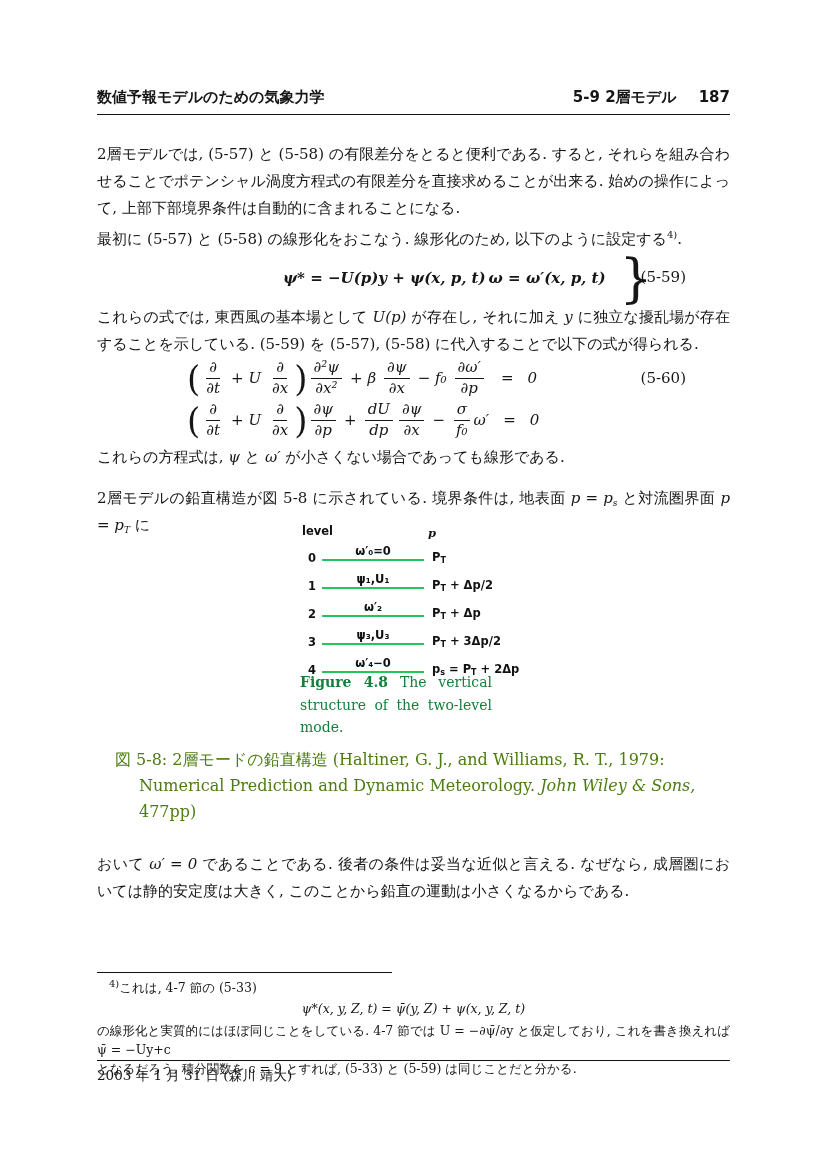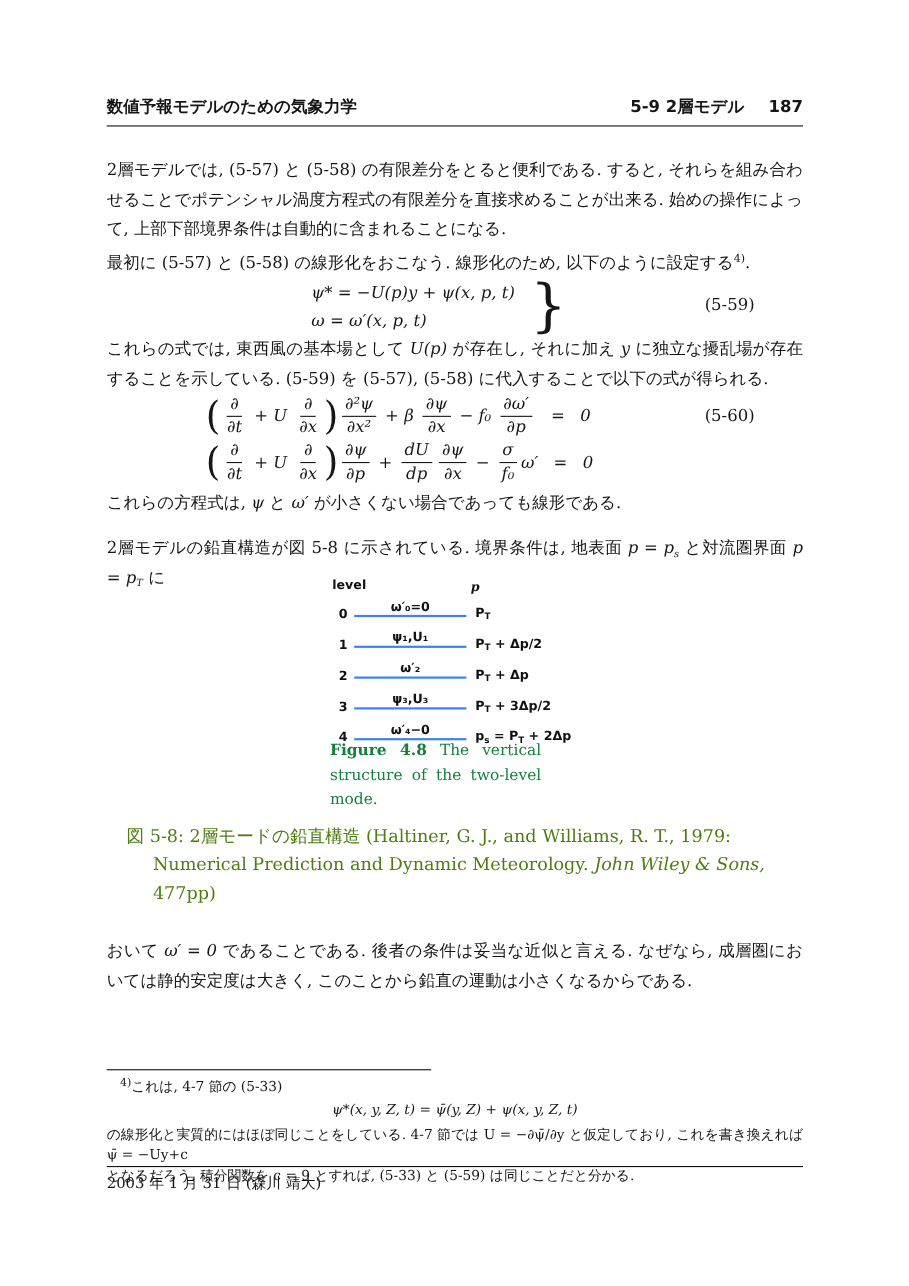--- a/index.html
+++ b/index.html
@@ -25,32 +25,32 @@
 
   
   .eqrow{display:flex;align-items:center;font-size:15px;}
   .eqnum{position:absolute;right:44px;top:50%;transform:translateY(-50%);font-size:15px;font-style:normal;}
   .frac{display:inline-flex;flex-direction:column;align-items:center;font-style:italic;
         line-height:1.15;margin:0 3px;font-size:15px;}
   .frac .num{padding:0 3px 1px 3px;border-bottom:1.2px solid #161616;}
   .frac .den{padding:1px 3px 0 3px;}
   .op{font-style:italic;margin:0 5px;white-space:nowrap;}
   .big-paren{font-size:34px;font-weight:200;line-height:1;font-style:normal;transform:scaleY(1.05);}
-  .eq59-lines{display:flex;flex-direction:column;gap:3px;font-style:italic;font-size:15px;line-height:22px;}
+  .eq59-lines{display:flex;flex-direction:row;gap:3px;font-style:italic;font-size:15px;line-height:22px;font-weight:bold;}
   .brace{font-size:52px;font-weight:200;line-height:1;margin-left:14px;transform:scaleY(1.0);}
 
   
   .fig{font-family:"DejaVu Sans","Liberation Sans",sans-serif;font-weight:bold;color:#111;
        font-size:11.5px;width:200px;}
   .fig-head{position:relative;height:17px;}
   .fig-head .hl{position:absolute;left:2px;top:0;}
   .fig-head .hr{position:absolute;left:128px;top:2px;}
   .frow{position:relative;height:28px;}
   .lvl{position:absolute;left:8px;bottom:4px;}
-  .fline{position:absolute;left:22px;width:102px;bottom:8px;border-bottom:2px solid #3b82f6;
+  .fline{position:absolute;left:22px;width:102px;bottom:8px;border-bottom:2px solid #22c55e;
          display:flex;justify-content:center;padding-bottom:1px;}
   .fright{position:absolute;left:132px;bottom:4px;white-space:nowrap;}
   .fig sub{font-size:8px;vertical-align:-2px;}
 
   
   .figcap-en{width:192px;font-size:14px;line-height:22.5px;text-align:justify;color:#15803d;}
   .figcap-jp{width:602px;font-size:16px;line-height:26px;padding-left:24px;text-indent:-24px;color:#4d7c0f;}
 
   
   .footnote{font-size:12.5px;line-height:19px;}

